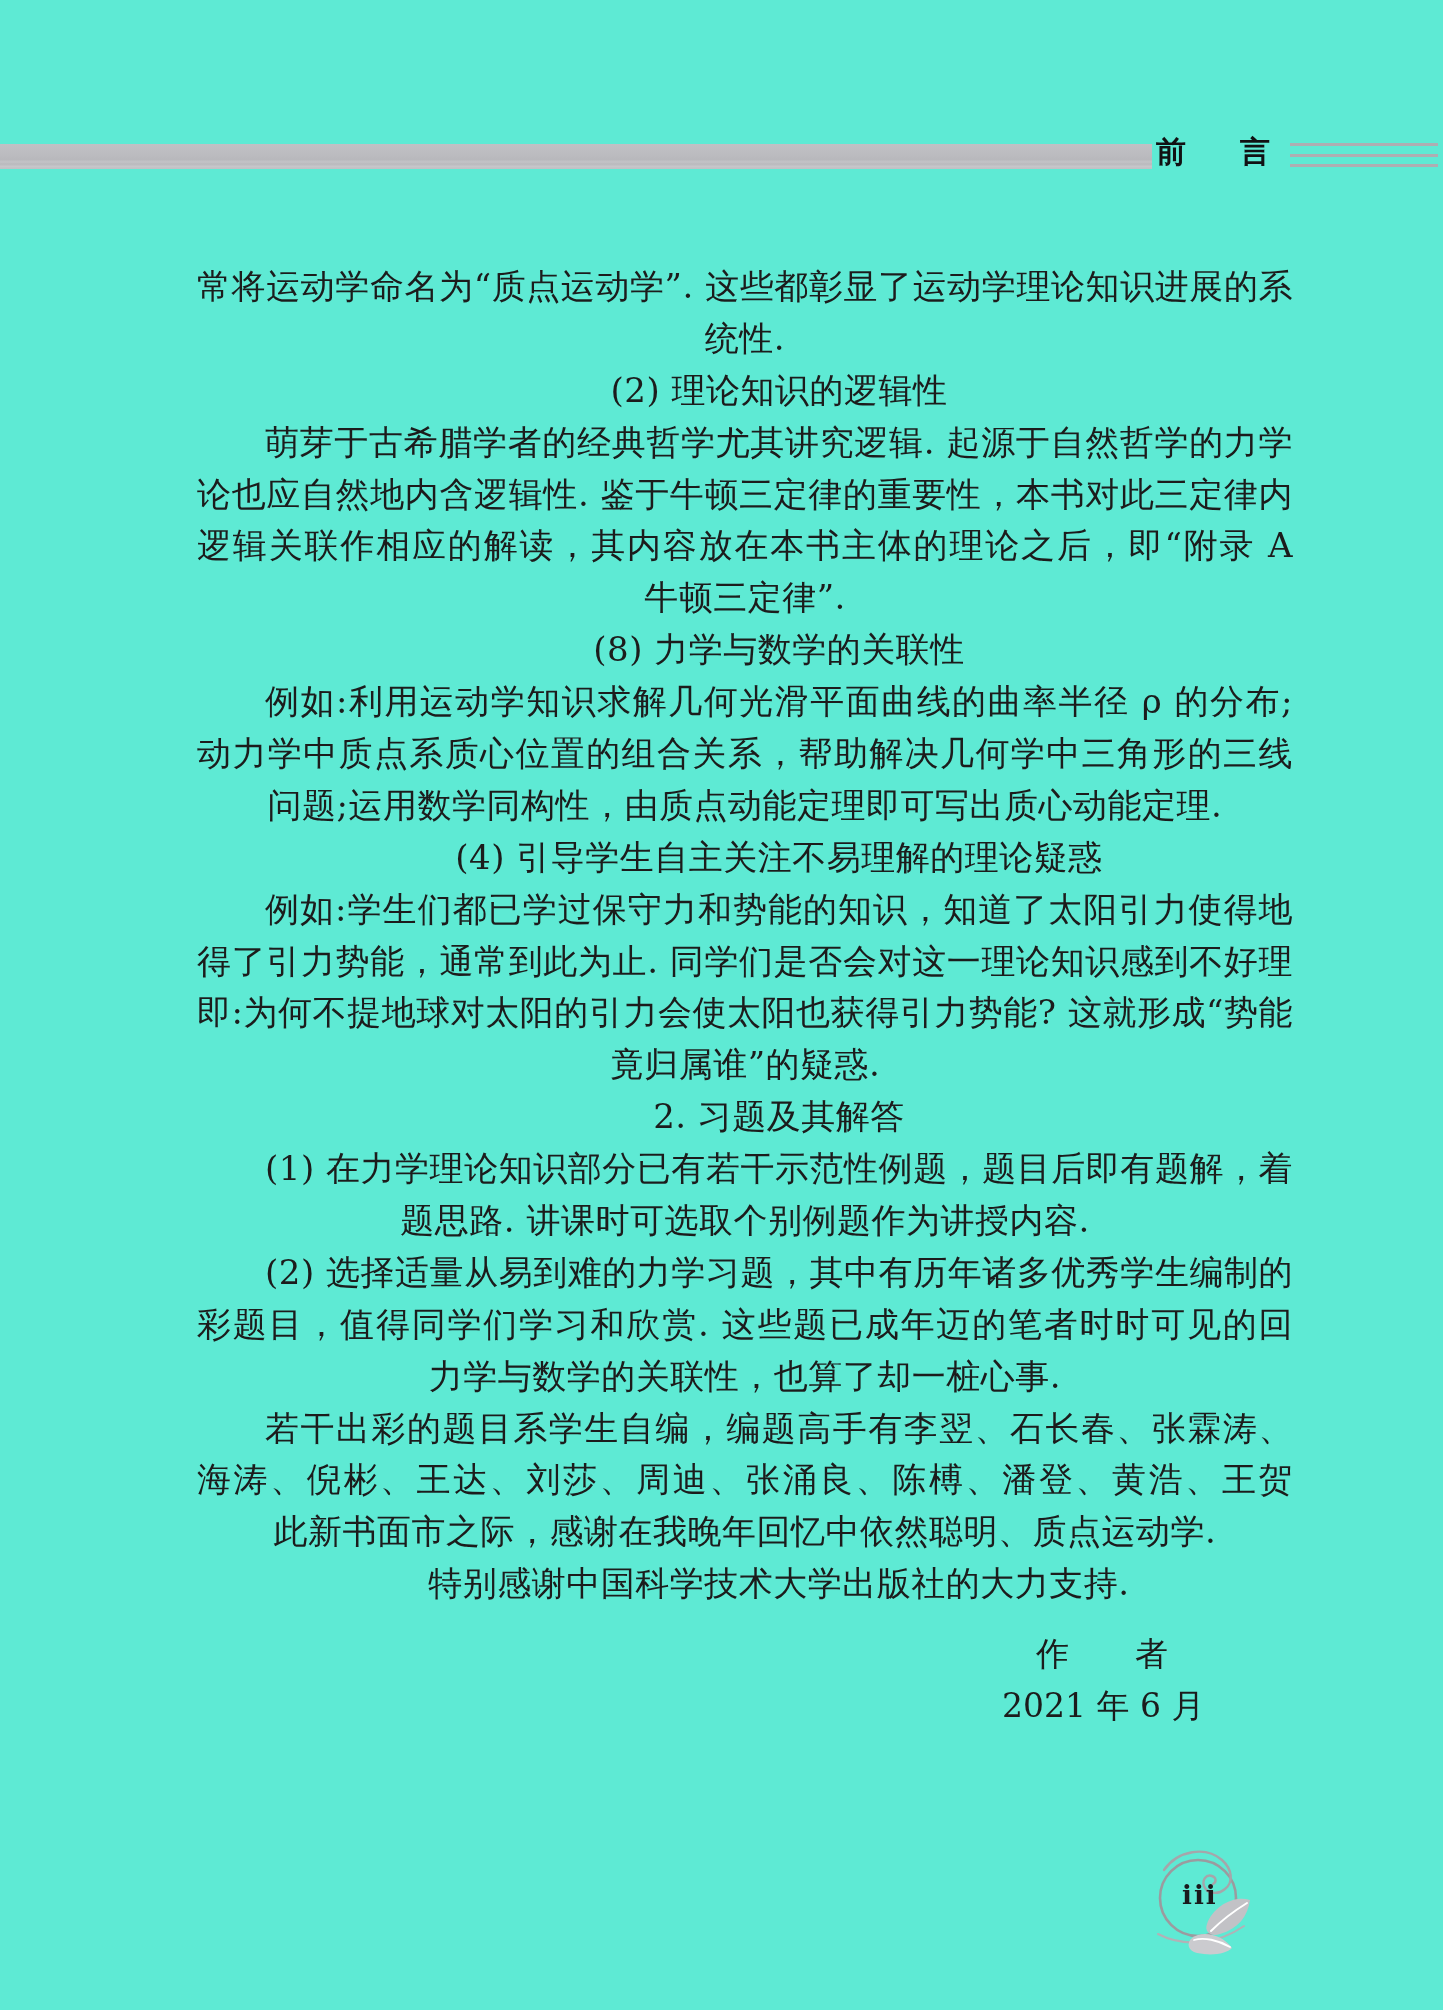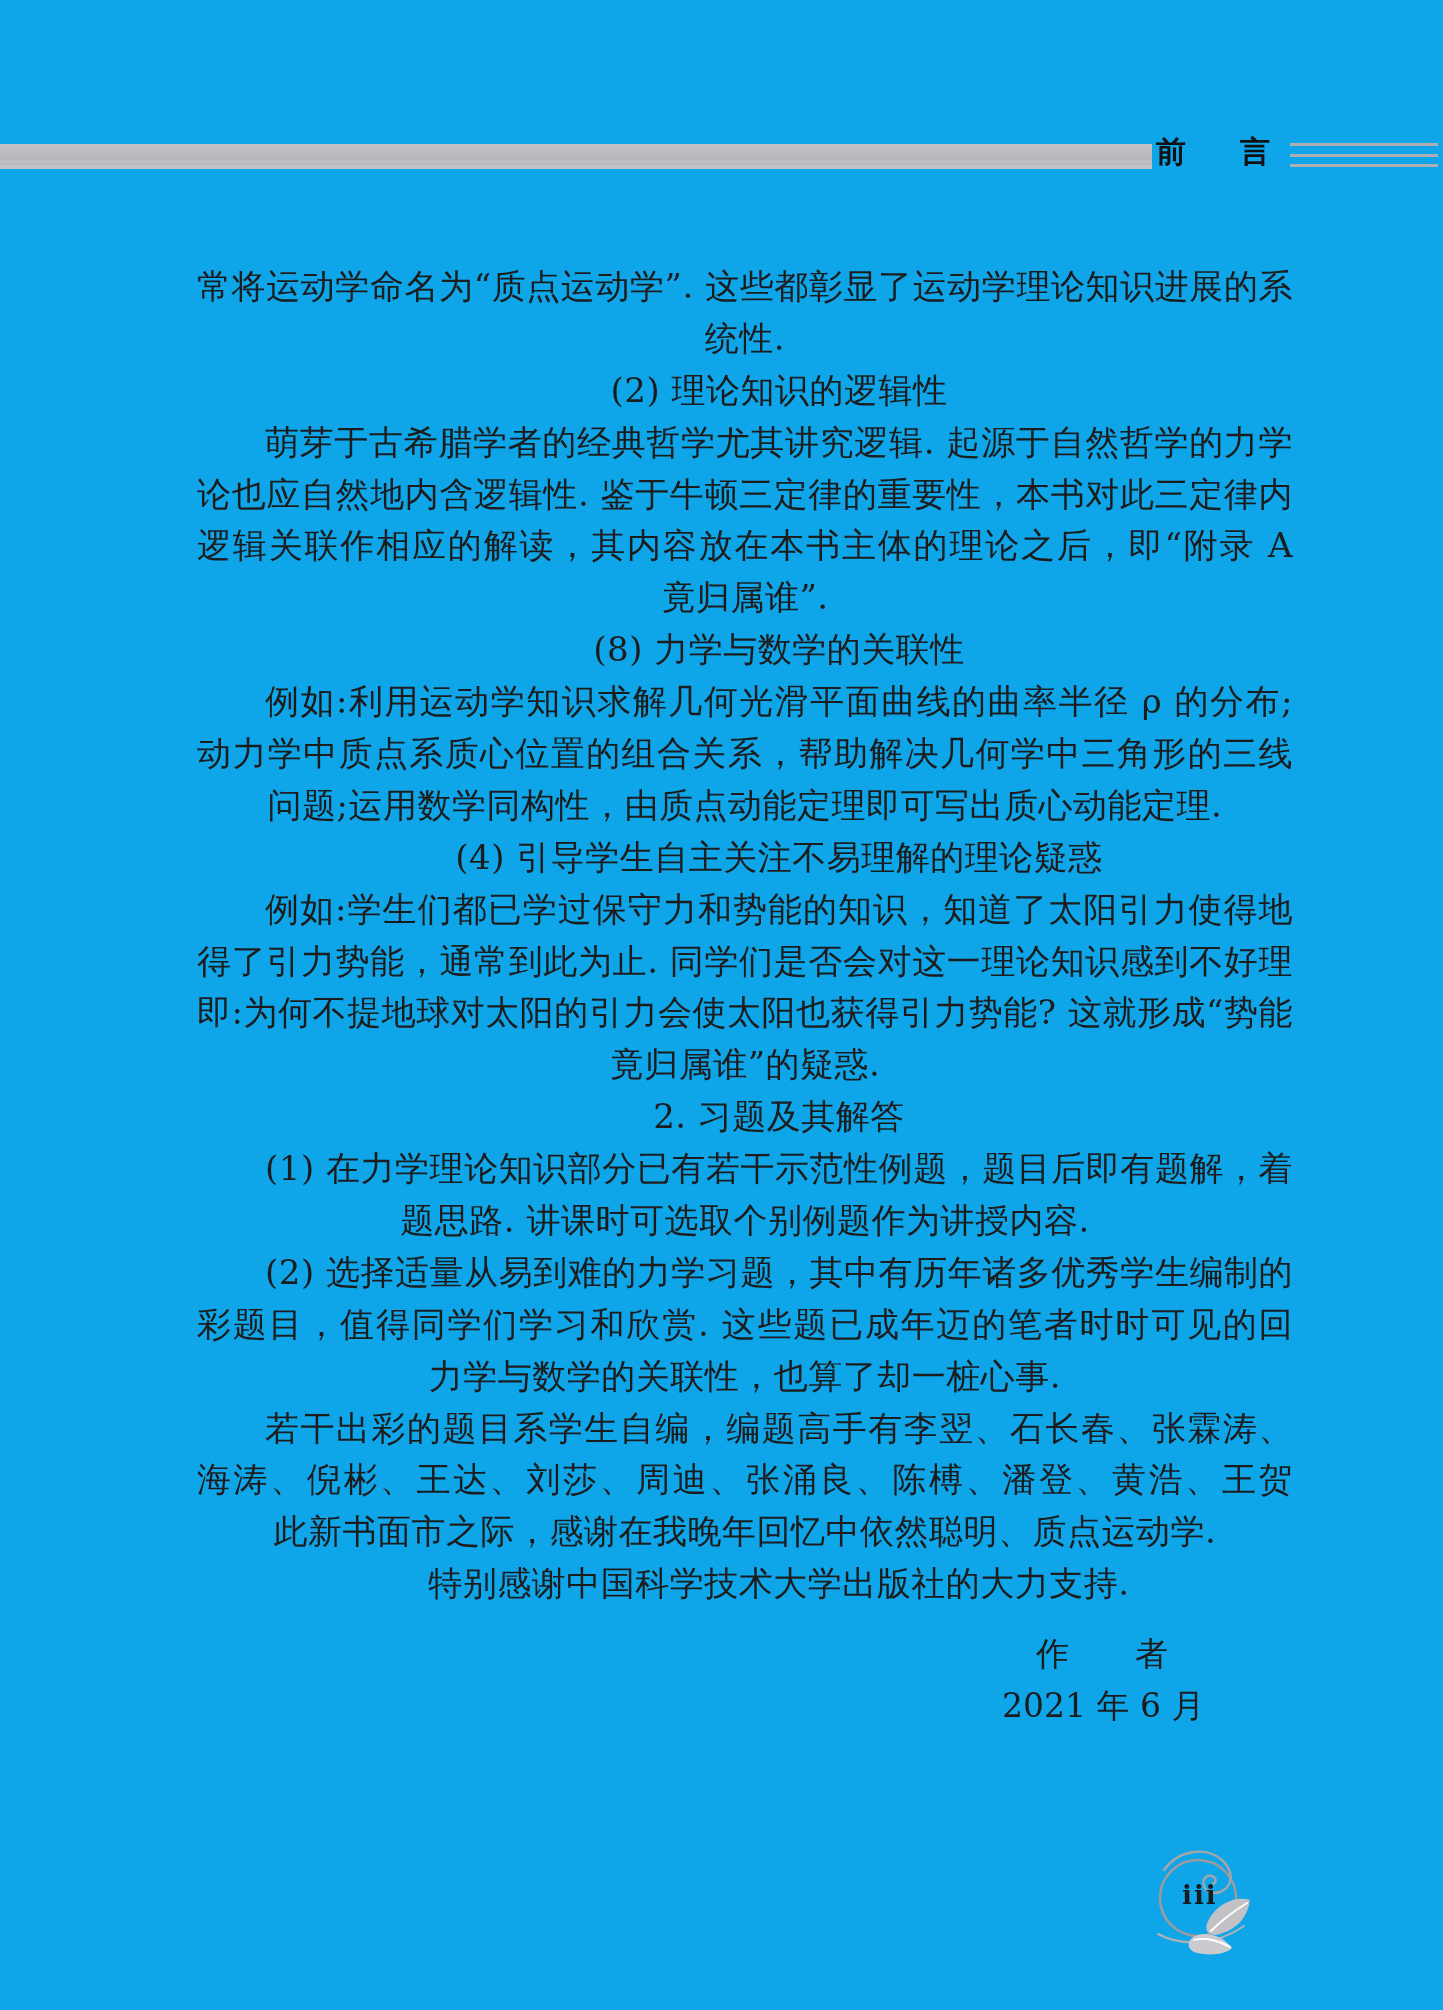--- a/index.html
+++ b/index.html
@@ -1,20 +1,20 @@
 <!DOCTYPE html>
 <html style="--header_bar: #bcbcc0; --header_rule: #aeaeb2; --body_text: #1c1c1c; --decoration_stroke: #a0a0a4; --leaf_fill: #c2c2c6;"><head>
 <meta charset="utf-8">
 <style>
   html, body { margin: 0; padding: 0; background: #ffffff; }
   .page {
     position: relative;
     width: 1443px;
     height: 2010px;
-    background: #0ea5e9;
+    background: #5eead4;
     overflow: hidden;
     font-family: "DejaVu Serif", "Liberation Serif", serif;
     color: var(--body_text, #1c1c1c);
   }
 
   
   .header-bar {
     position: absolute;
     left: 0; top: 144px;
     width: 1152px; height: 25px;
@@ -115,21 +115,21 @@
     <div class="rule"></div>
   </div>
 
   <div class="body-text" id="body-text">
       <div class="text-line justify">常将运动学命名为“质点运动学”. 这些都彰显了运动学理论知识进展的系</div>
       <div class="text-line">统性.</div>
       <div class="text-line indent">(2) 理论知识的逻辑性</div>
       <div class="text-line indent justify">萌芽于古希腊学者的经典哲学尤其讲究逻辑. 起源于自然哲学的力学理</div>
       <div class="text-line justify">论也应自然地内含逻辑性. 鉴于牛顿三定律的重要性，本书对此三定律内涵的</div>
       <div class="text-line justify">逻辑关联作相应的解读，其内容放在本书主体的理论之后，即“附录 A　解读</div>
-      <div class="text-line">竟归属谁”.</div>
+      <div class="text-line">牛顿三定律”.</div>
       <div class="text-line indent">(8) 力学与数学的关联性</div>
       <div class="text-line indent justify">例如:利用运动学知识求解几何光滑平面曲线的曲率半径 ρ 的分布;利用</div>
       <div class="text-line justify">动力学中质点系质心位置的组合关系，帮助解决几何学中三角形的三线共点</div>
       <div class="text-line">问题;运用数学同构性，由质点动能定理即可写出质心动能定理.</div>
       <div class="text-line indent">(4) 引导学生自主关注不易理解的理论疑惑</div>
       <div class="text-line indent justify">例如:学生们都已学过保守力和势能的知识，知道了太阳引力使得地球获</div>
       <div class="text-line justify">得了引力势能，通常到此为止. 同学们是否会对这一理论知识感到不好理解，</div>
       <div class="text-line justify">即:为何不提地球对太阳的引力会使太阳也获得引力势能? 这就形成“势能究</div>
       <div class="text-line">竟归属谁”的疑惑.</div>
       <div class="text-line indent">2. 习题及其解答</div>

